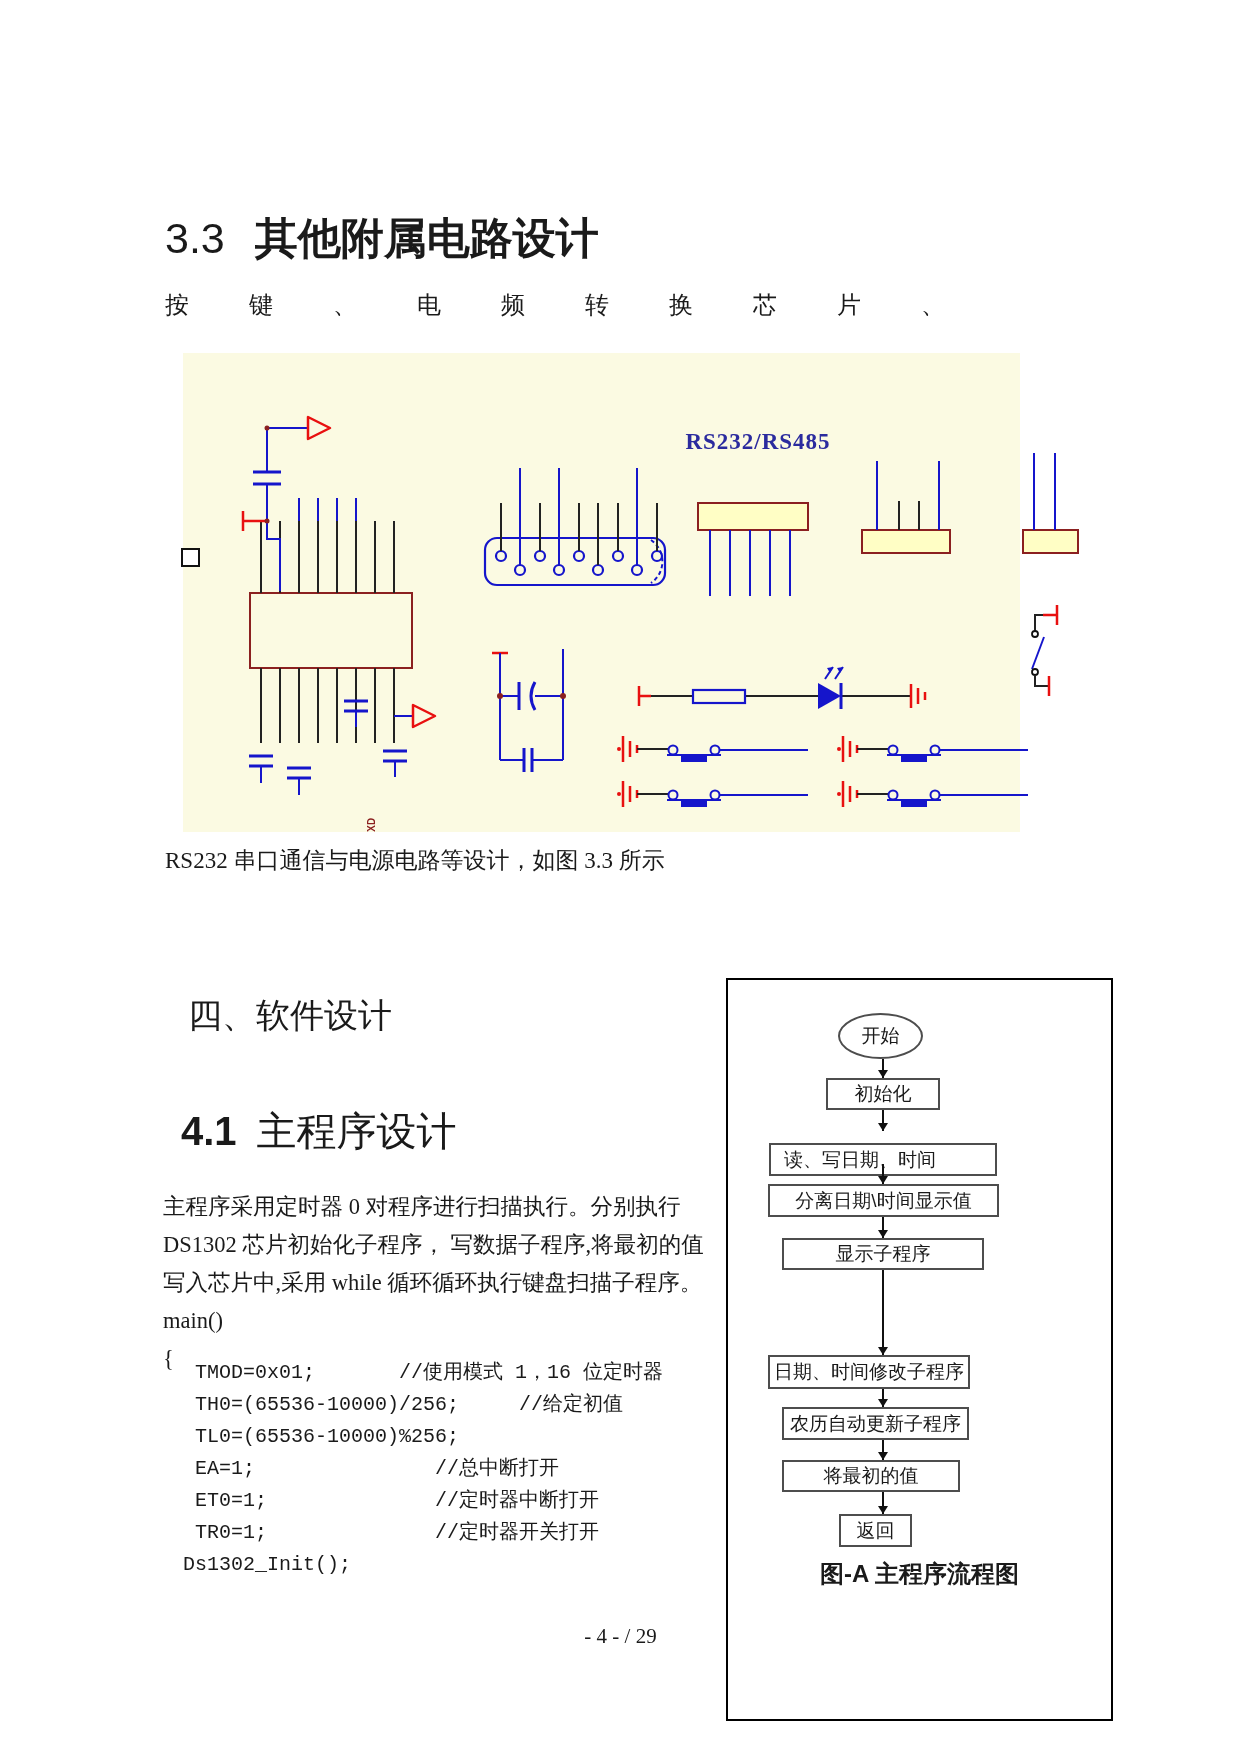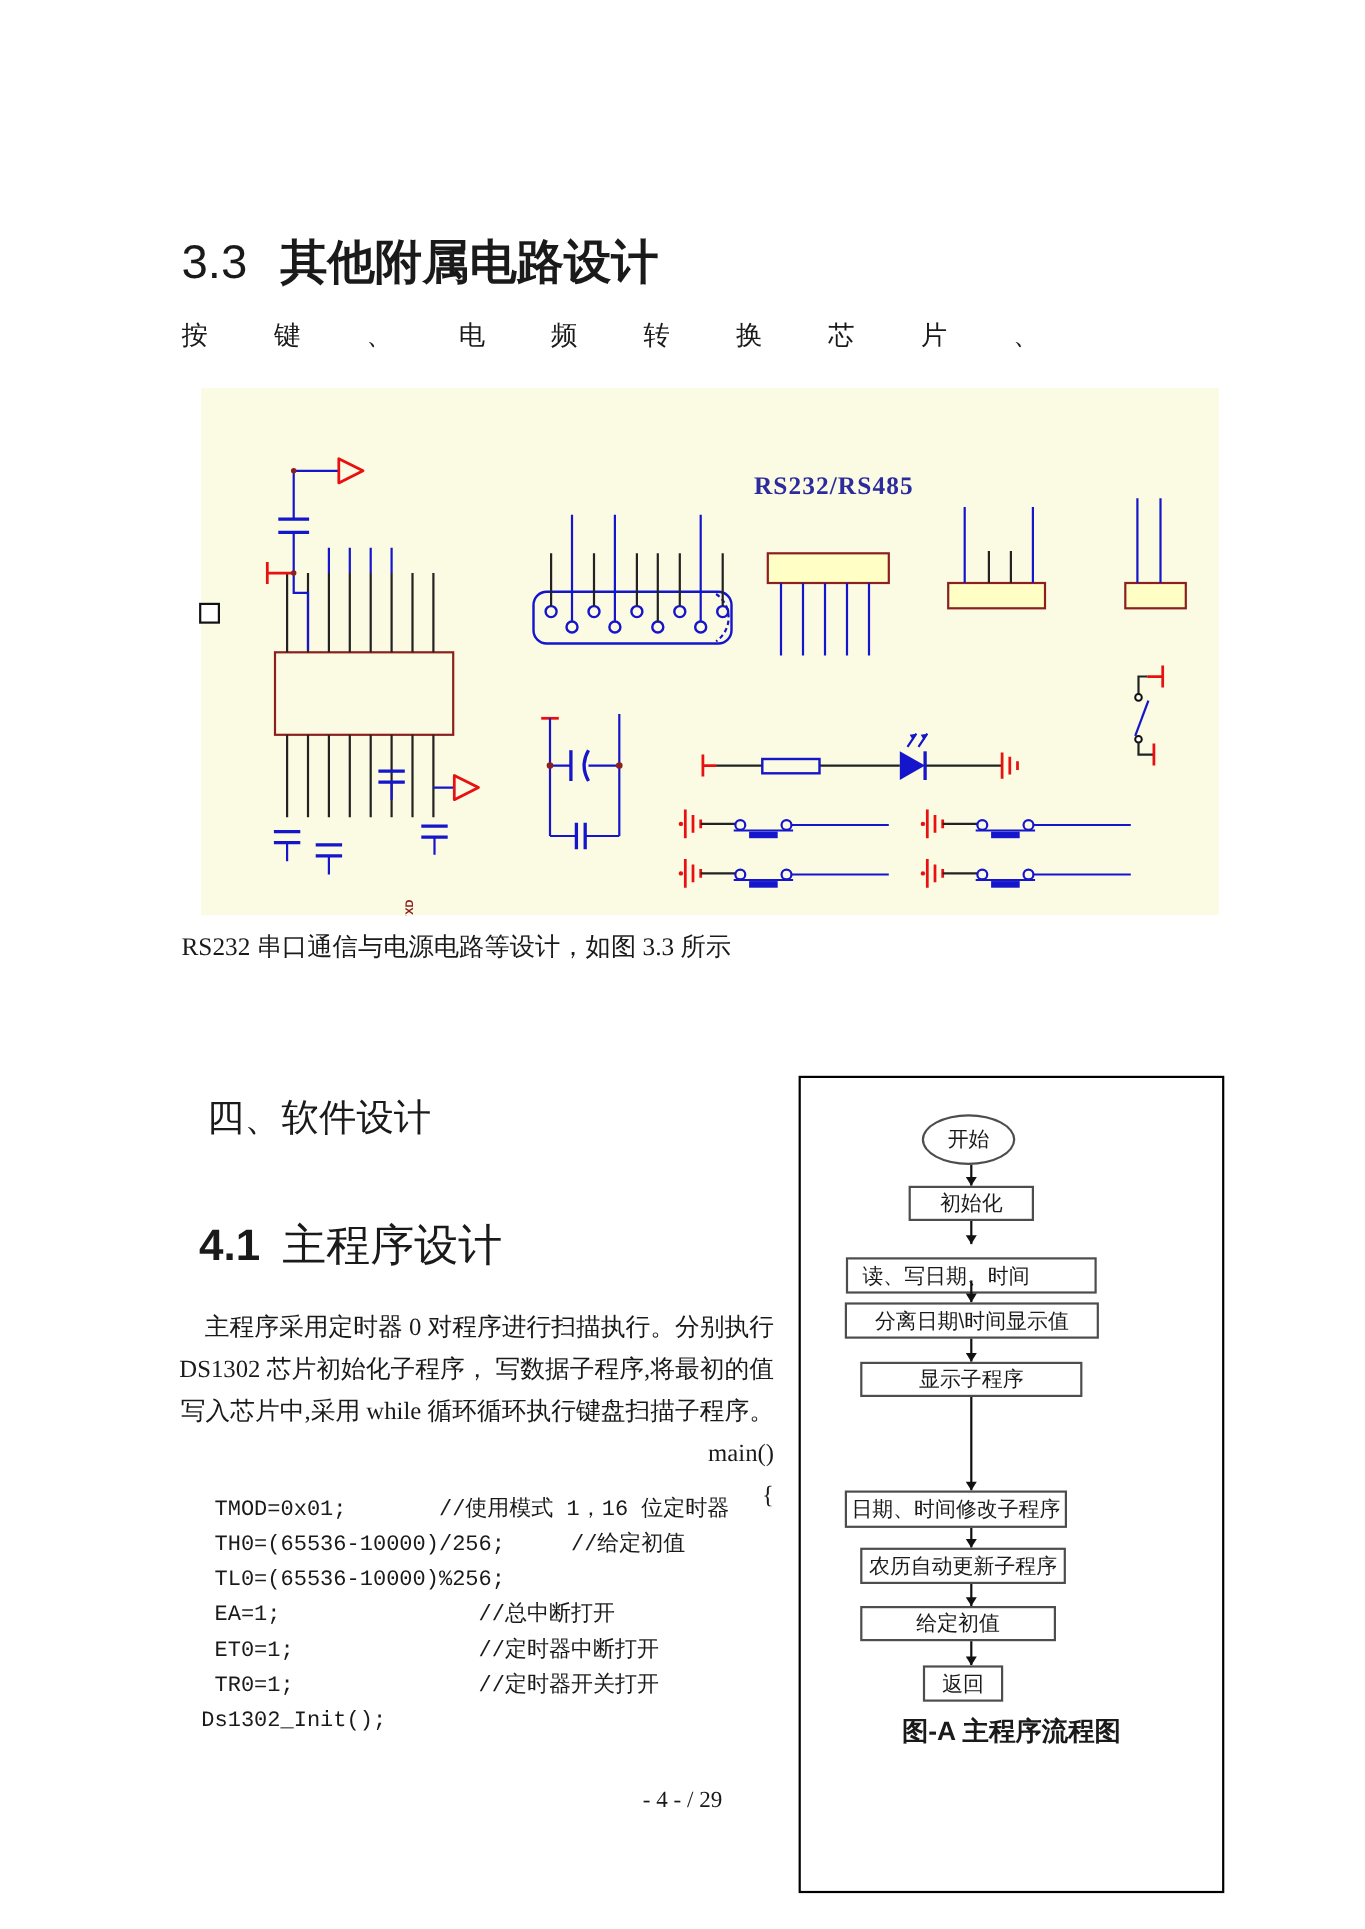--- a/index.html
+++ b/index.html
@@ -9,30 +9,30 @@
     font-family:"Liberation Serif","DejaVu Serif",serif; color:#1a1a1a;
     margin:0 auto; overflow:hidden;
   }
   .abs { position:absolute; }
   
   #h33 { left:165px; top:210px; font-size:43px; white-space:nowrap; }
   #h33 .num { font-family:"Liberation Sans","DejaVu Sans",sans-serif; }
   #h33 .ttl { margin-left:30px; font-weight:700; }
   #spaced-line { left:165px; top:289px; width:780px; font-size:24px; display:flex; justify-content:space-between; }
   
-  #circuit { left:183px; top:353px; width:925px; height:479px; background:#FBFAE2; }
+  #circuit { left:183px; top:353px; width:837px; height:479px; background:#FBFAE2; }
   #checkbox { left:181px; top:548px; width:19px; height:19px; background:#fff; border:2px solid #111; }
   #figtext { left:165px; top:845px; font-size:23px; white-space:nowrap; }
   #figcap  { left:165px; top:914px; width:716px; text-align:center; font-size:21px; }
   #h4  { left:188px; top:993px; font-size:34px; font-weight:normal; font-family:"Liberation Sans","DejaVu Sans",sans-serif; white-space:nowrap; }
   #h41 { left:181px; top:1104px; font-size:40px; white-space:nowrap; }
   #h41 .num { font-family:"Liberation Sans","DejaVu Sans",sans-serif; font-weight:bold; }
   #h41 .ttl { margin-left:20px; font-weight:400; }
   #para { left:163px; top:1188px; font-size:22.5px; line-height:38px; }
-  #para div { white-space:pre;text-align:right; }
+  #para div { white-space:pre; }
   #code { left:183px; top:1357px; font-family:"Liberation Mono","DejaVu Sans Mono",monospace; font-size:20px; line-height:32px; }
   #code div { white-space:pre; }
   #page-footer { left:0; top:1624px; width:1241px; text-align:center; font-size:21px; }
   
   #flowpanel { left:726px; top:978px; width:387px; height:743px; border:2.5px solid #000; background:#fff;
     font-family:"Liberation Sans","DejaVu Sans",sans-serif; }
   .fc-box { position:absolute; border:2px solid #4d4d4d; background:#fff; display:flex; align-items:center;
     justify-content:center; font-size:19px; color:#1a1a1a; white-space:nowrap; }
   .fc-ellipse { border-radius:50%; }
   .fc-arrow { position:absolute; left:154px; width:2px; background:#111; }
@@ -366,21 +366,21 @@
       <span>分离日期\时间</span>
       <span>显示值</span>
     </div>
     <div class="fc-arrow" style="top:237px;height:21px"></div>
     <div class="fc-box" style="left:54px;top:258px;width:202px;height:32px">显示子程序</div>
     <div class="fc-arrow" style="top:290px;height:85px"></div>
     <div class="fc-box" style="left:40px;top:375px;width:202px;height:34px">日期、时间修改子程序</div>
     <div class="fc-arrow" style="top:409px;height:18px"></div>
     <div class="fc-box" style="left:54px;top:427px;width:187px;height:33px">农历自动更新子程序</div>
     <div class="fc-arrow" style="top:460px;height:20px"></div>
-    <div class="fc-box" style="left:54px;top:480px;width:178px;height:32px">给定初值</div>
+    <div class="fc-box" style="left:54px;top:480px;width:178px;height:32px">将最初的值</div>
     <div class="fc-arrow" style="top:512px;height:22px"></div>
     <div class="fc-box" style="left:111px;top:534px;width:73px;height:33px">返回</div>
     <div id="fc-caption">图-A  主程序流程图</div>
   </div>
 
   <div class="abs" id="page-footer">- 4 - / 29</div>
 
 </div>
 
 </body></html>

